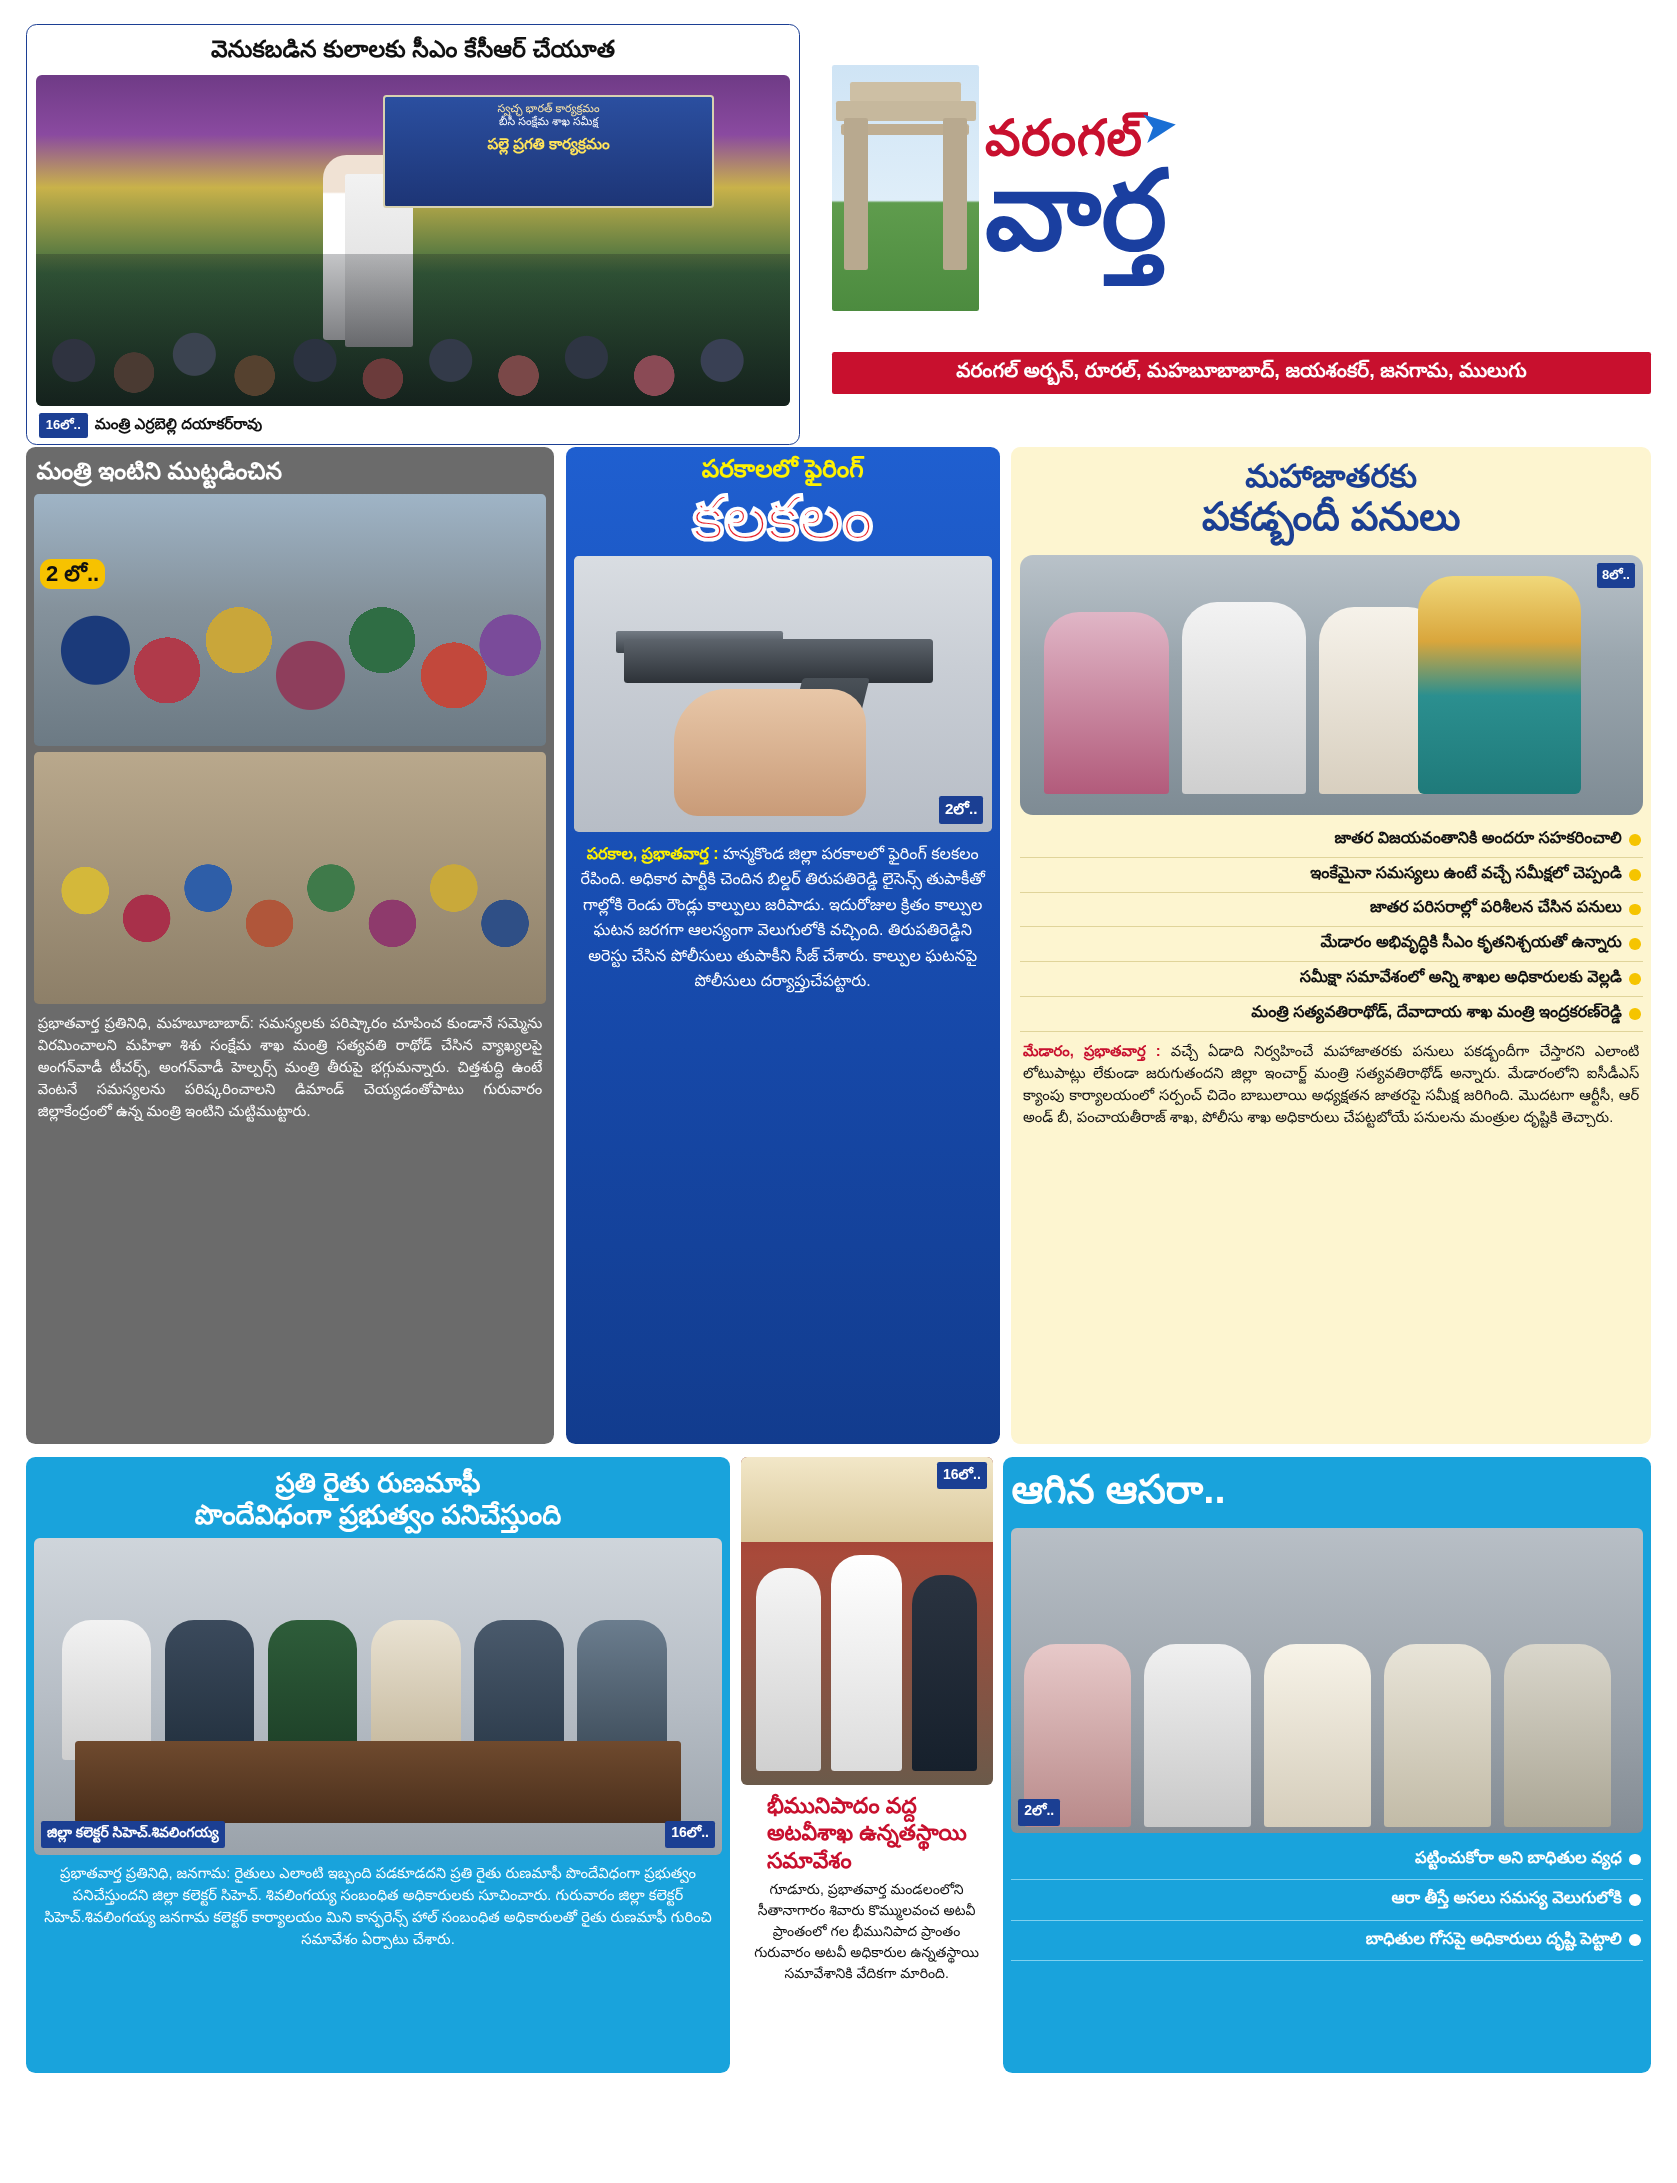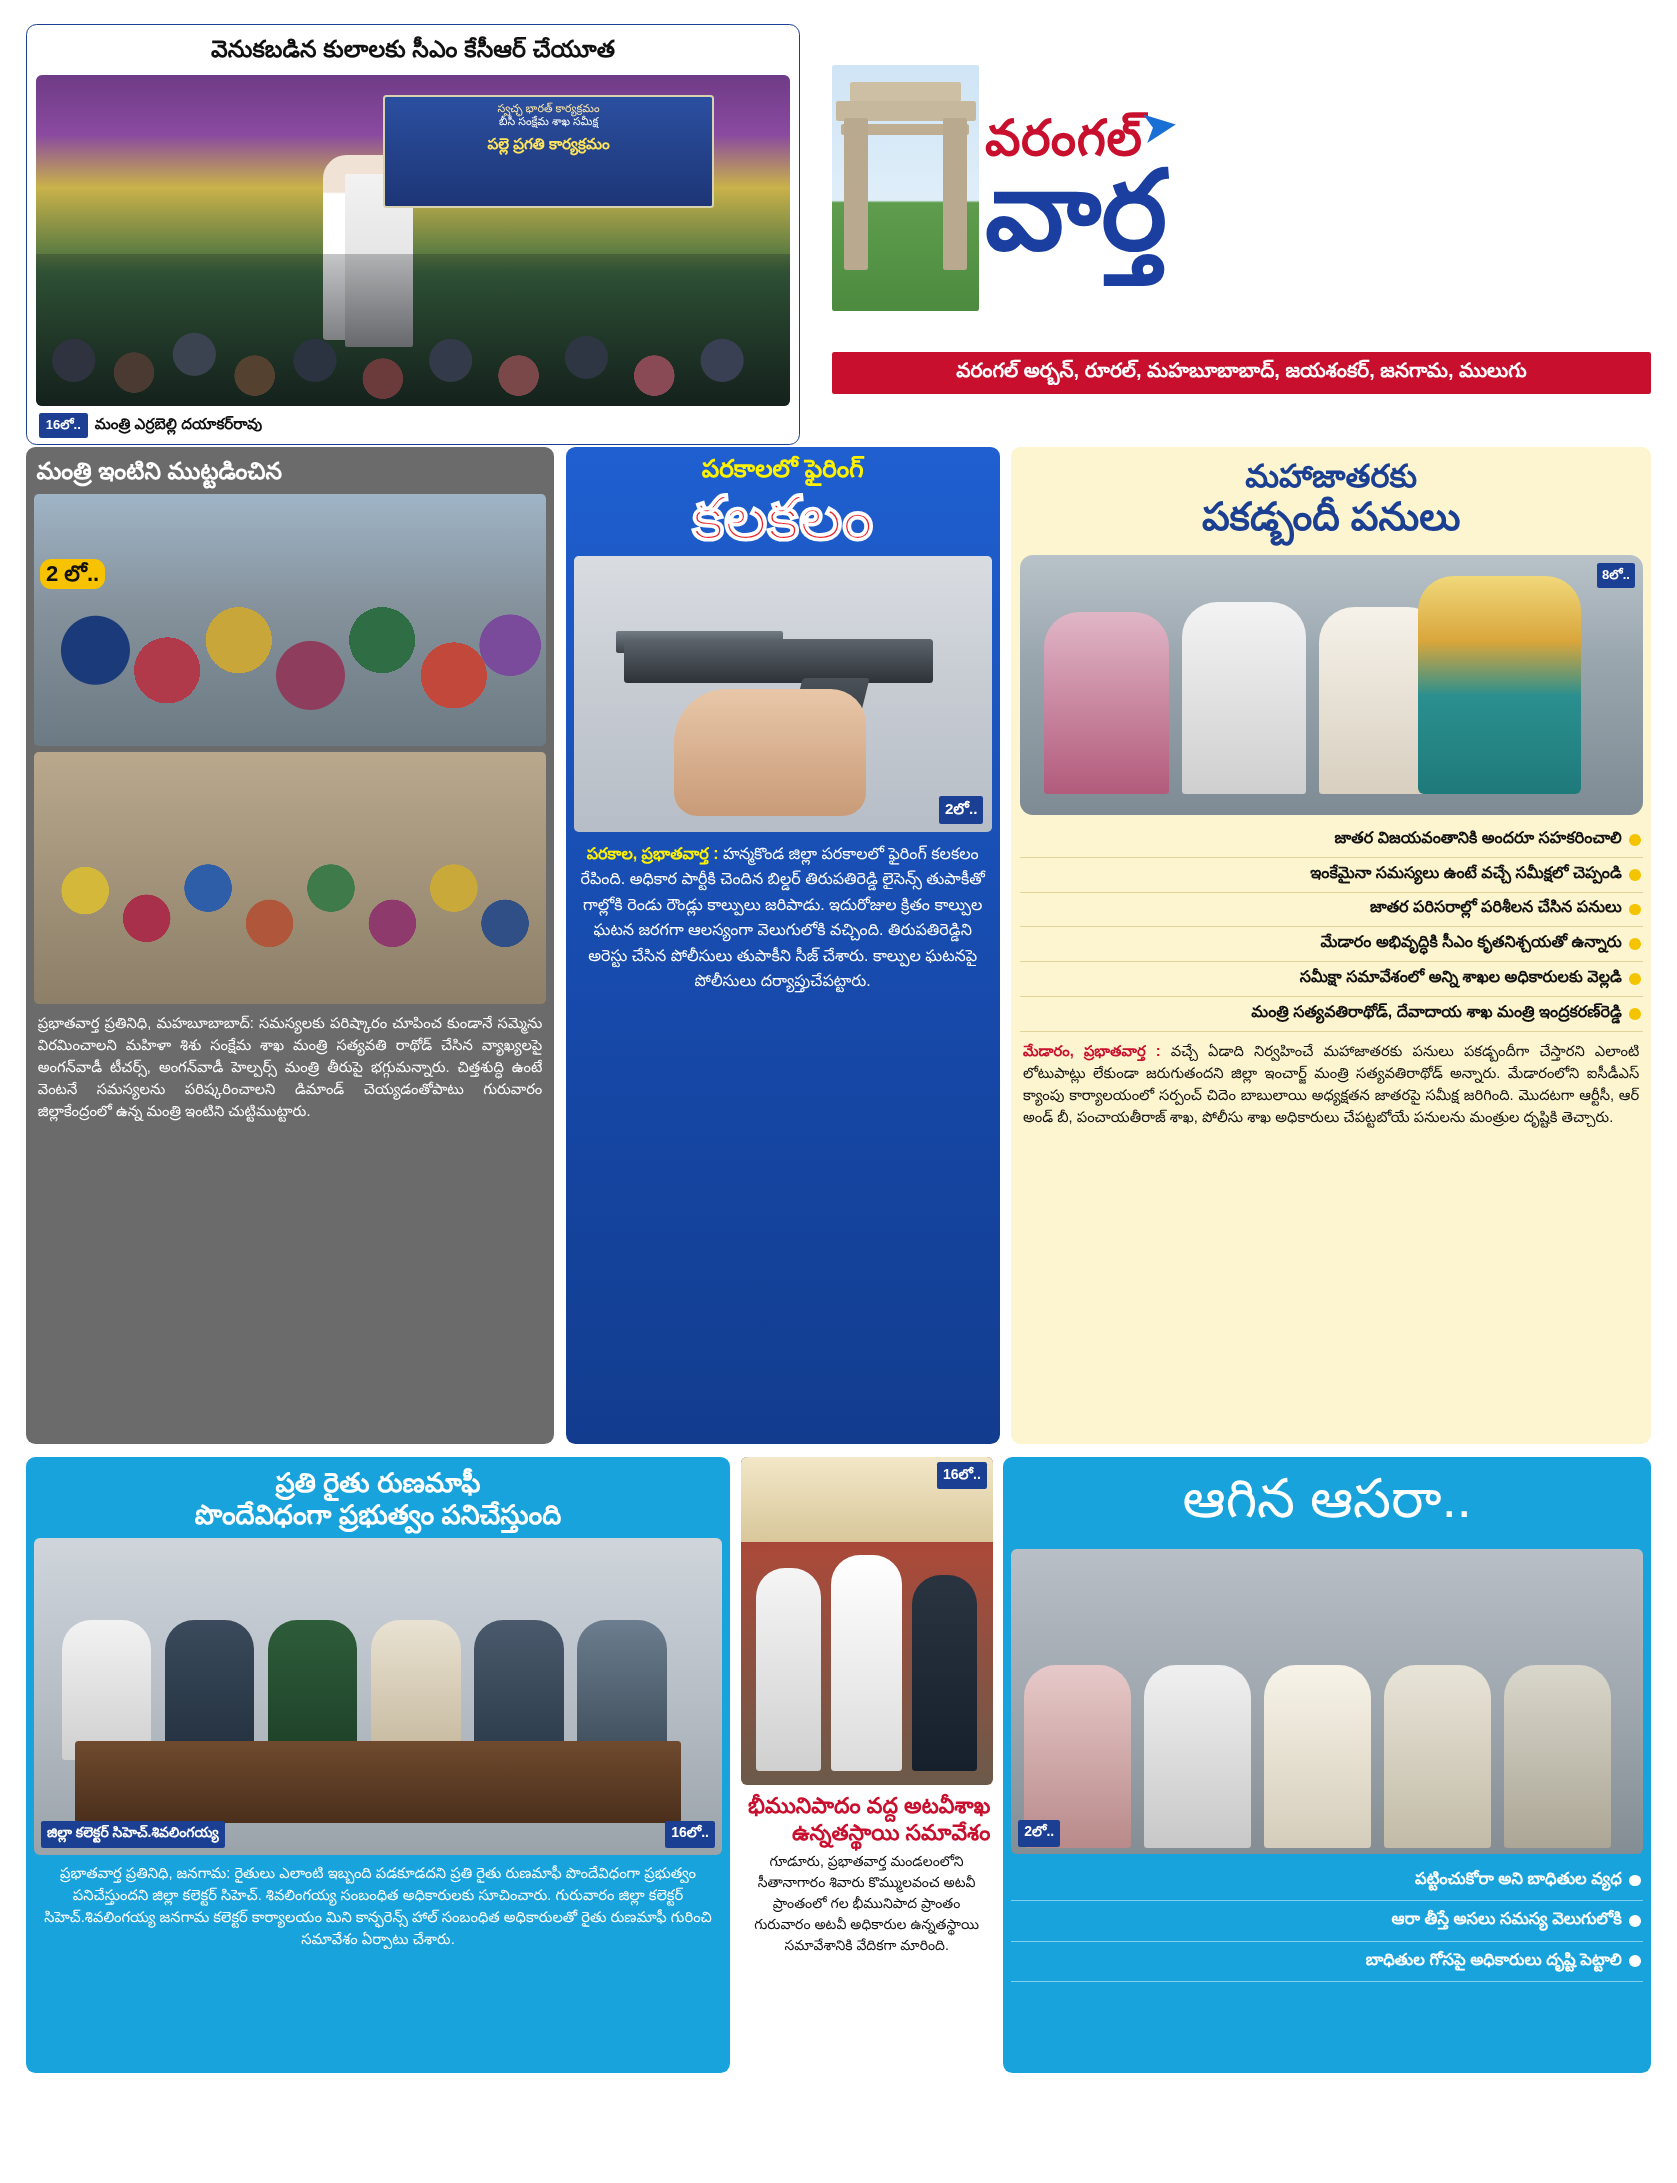--- a/index.html
+++ b/index.html
@@ -296,24 +296,24 @@
     background: linear-gradient(180deg,#8e2f2f 0%, #a94a3a 30%, #6b5a4a 100%);
   }
   .bm-photo .banner { position:absolute; left:0; top:0; width:100%; height:26%; background:linear-gradient(180deg,#f2e7c8,#d9c79a); }
   .bm-photo .m1 { position:absolute; left:6%; bottom:4%; width:26%; height:62%; background:linear-gradient(180deg,#f5f5f5,#d0d0d0); border-radius:29px 29px 3.5px 3.5px;}
   .bm-photo .m2 { position:absolute; left:36%; bottom:4%; width:28%; height:66%; background:linear-gradient(180deg,#ffffff,#dcdcdc); border-radius:29px 29px 3.5px 3.5px;}
   .bm-photo .m3 { position:absolute; left:68%; bottom:4%; width:26%; height:60%; background:linear-gradient(180deg,#2a3340,#16202c); border-radius:29px 29px 3.5px 3.5px;}
   .bm-tag {
     position:absolute; right:5.9px; top:5.9px; background:#1b3f93; color:#fff;
     font-size:14px; font-weight:bold; padding:3.5px 5.9px; border-radius:2.3px;
   }
-  .bm-title { text-align:right; color:#c8102e; font-weight:bold; font-size:22px; line-height:1.25; padding:7px 2.3px 4.7px 2.3px;}
+  .bm-title { text-align:left; color:#c8102e; font-weight:bold; font-size:22px; line-height:1.25; padding:7px 2.3px 4.7px 2.3px;margin-left:24px;}
   .bm-body { text-align:center; font-size:14px; line-height:1.5; color:#111; padding:0 2.3px;}
 
-  .br-head { text-align:center; color:#fff; font-weight:normal; font-size:54px; padding:2.3px 0 5.9px 0;}
+  .br-head { color:#fff; font-weight:bold; font-size:40px; padding:2.3px 0 5.9px 0;}
   .photo-e {
     height:305px; border-radius:5.9px; overflow:hidden; position:relative;
     background: linear-gradient(180deg,#b8bfc6 0%, #9aa2aa 60%, #848c94 100%);
   }
   .photo-e .q { position:absolute; bottom:2%; width:17%; height:60%; border-radius:32px 32px 3.5px 3.5px;}
   .photo-e .q1 { left:2%;  background:linear-gradient(180deg,#e7c9c9,#b98a8a);}
   .photo-e .q2 { left:21%; background:linear-gradient(180deg,#f0f0f0,#c8c8c8);}
   .photo-e .q3 { left:40%; background:linear-gradient(180deg,#f7f3e8,#d5cdbb);}
   .photo-e .q4 { left:59%; background:linear-gradient(180deg,#e8e4d8,#c2bba7);}
   .photo-e .q5 { left:78%; background:linear-gradient(180deg,#d9d6cb,#aba695);}

